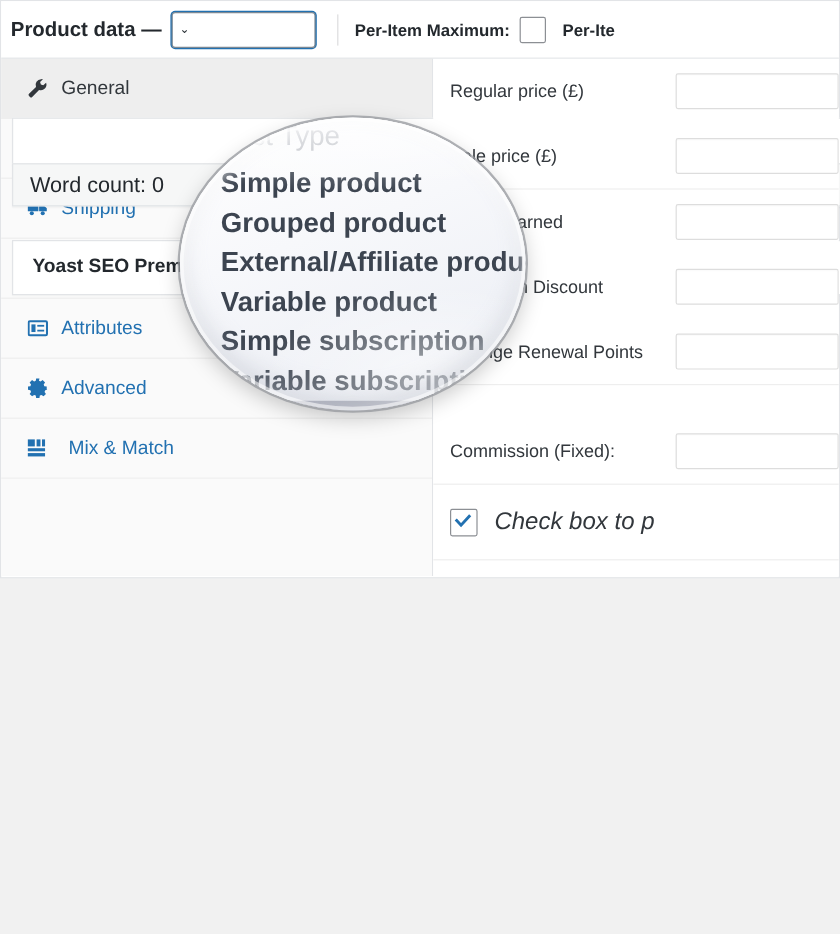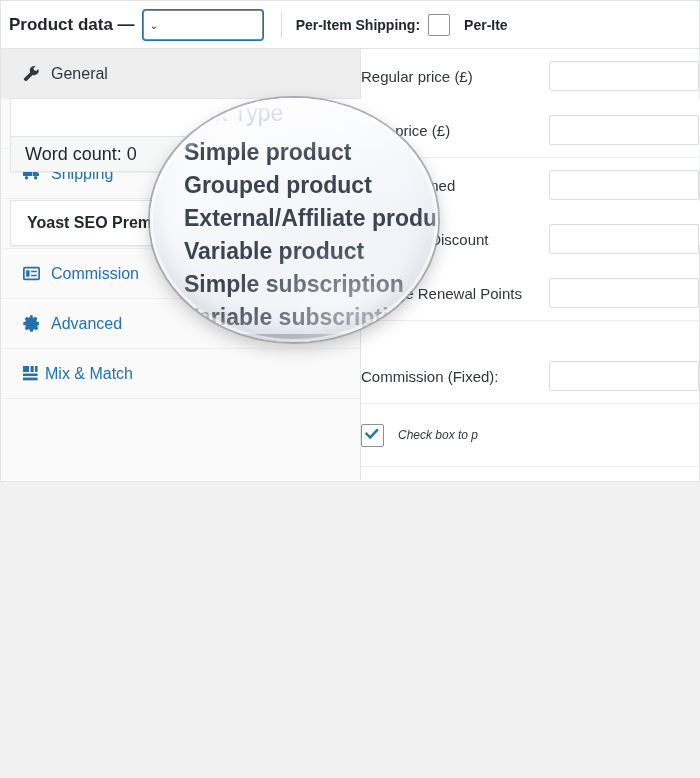--- a/index.html
+++ b/index.html
@@ -72,45 +72,45 @@
     height:50px;display:flex;align-items:center;
     border-bottom:1px solid #eeeeee;
     box-sizing:border-box;padding-left:22px;
     font-size:16px;color:#2271b1;
   }
   .tab.active{background:#eeeeee;color:#32373c;}
   .tab .ticon{
     width:22px;flex:none;display:flex;align-items:center;justify-content:flex-start;
   }
   .tab .tlabel{margin-left:6px;white-space:nowrap;}
-  .tab.tight .tlabel{margin-left:0px;}
+  .tab.tight .tlabel{margin-left:12px;}
   #tabs-filler{height:70px;background:#fafafa;}
 
   
   #pd-fields{flex:1;background:#fff;position:relative;overflow:hidden;}
   .fgroup{border-bottom:1px solid #eeeeee;}
   .frow{
     height:54px;display:flex;align-items:center;
-    box-sizing:border-box;
+    padding-left:14px;box-sizing:border-box;
   }
   .flabel{
     width:188px;flex:none;font-size:15px;color:#32373c;white-space:nowrap;
   }
   .finput{
     height:28px;flex:1;min-width:0;
     border:1px solid #dddddd;background:#fff;border-radius:2px;
     box-shadow:inset 0 1px 1px rgba(0,0,0,.02);
   }
   .fcheck{
     width:21px;height:21px;flex:none;border:1px solid #8c8f94;background:#fff;
     border-radius:2px;position:relative;
   }
   .fcheck svg{position:absolute;left:2px;top:1px;}
   .fhint{
-    margin-left:14px;font-size:12px;font-style:italic;color:#32373c;white-space:nowrap;
+    margin-left:14px;font-size:20px;font-style:italic;color:#32373c;white-space:nowrap;
   }
   #fields-gap{height:28px;}
 
   
   #lens{
     position:absolute;left:150px;top:98px;width:288px;height:244px;
     border-radius:50%;
     overflow:hidden;
     box-shadow:
       0 0 0 2px rgba(150,152,158,.75),
@@ -177,21 +177,21 @@
   <div id="pd-header">
     <span class="pd-title">Product data —</span>
 
     <div class="pd-select">
       <span class="caret">⌄</span>
       <span></span>
     </div>
 
     <div class="pd-divider"></div>
 
-    <span class="pd-check-label">Per-Item Shipping:</span>
+    <span class="pd-check-label">Per-Item Maximum:</span>
     <span class="pd-checkbox"></span>
 
     <span class="pd-check-label">Per-Ite</span>
   </div>
 
   <div id="pd-body">
 
     <div id="pd-tabs">
 
       <div class="tab active">
@@ -234,21 +234,21 @@
 
       <div class="tab">
         <span class="ticon">
           <svg width="17" height="17" viewBox="0 0 16 16">
               <rect x="0.8" y="2.5" width="14.4" height="11" rx="1" fill="none" stroke="#2271b1" stroke-width="1.6"></rect>
               <rect x="3" y="5" width="3.2" height="6" fill="#2271b1"></rect>
               <rect x="7.6" y="5.4" width="5.4" height="1.4" fill="#2271b1"></rect>
               <rect x="7.6" y="9.2" width="5.4" height="1.4" fill="#2271b1"></rect>
             </svg>
         </span>
-        <span class="tlabel">Commission</span>
+        <span class="tlabel">Attributes</span>
       </div>
 
       <div class="tab">
         <span class="ticon">
           <svg width="17" height="17" viewBox="0 0 16 16">
               <path fill="#2271b1" d="M8 5.1A2.9 2.9 0 1 0 8 10.9 2.9 2.9 0 0 0 8 5.1zm7 4.2V6.7l-1.9-.3-.5-1.3 1.1-1.6-1.9-1.9-1.6 1.1-1.3-.5L9.3 .3H6.7l-.3 1.9-1.3.5L3.5 1.6 1.6 3.5l1.1 1.6-.5 1.3-1.9.3v2.6l1.9.3.5 1.3-1.1 1.6 1.9 1.9 1.6-1.1 1.3.5.3 1.9h2.6l.3-1.9 1.3-.5 1.6 1.1 1.9-1.9-1.1-1.6.5-1.3 1.9-.3z"></path>
             </svg>
         </span>
         <span class="tlabel">Advanced</span>
       </div>

